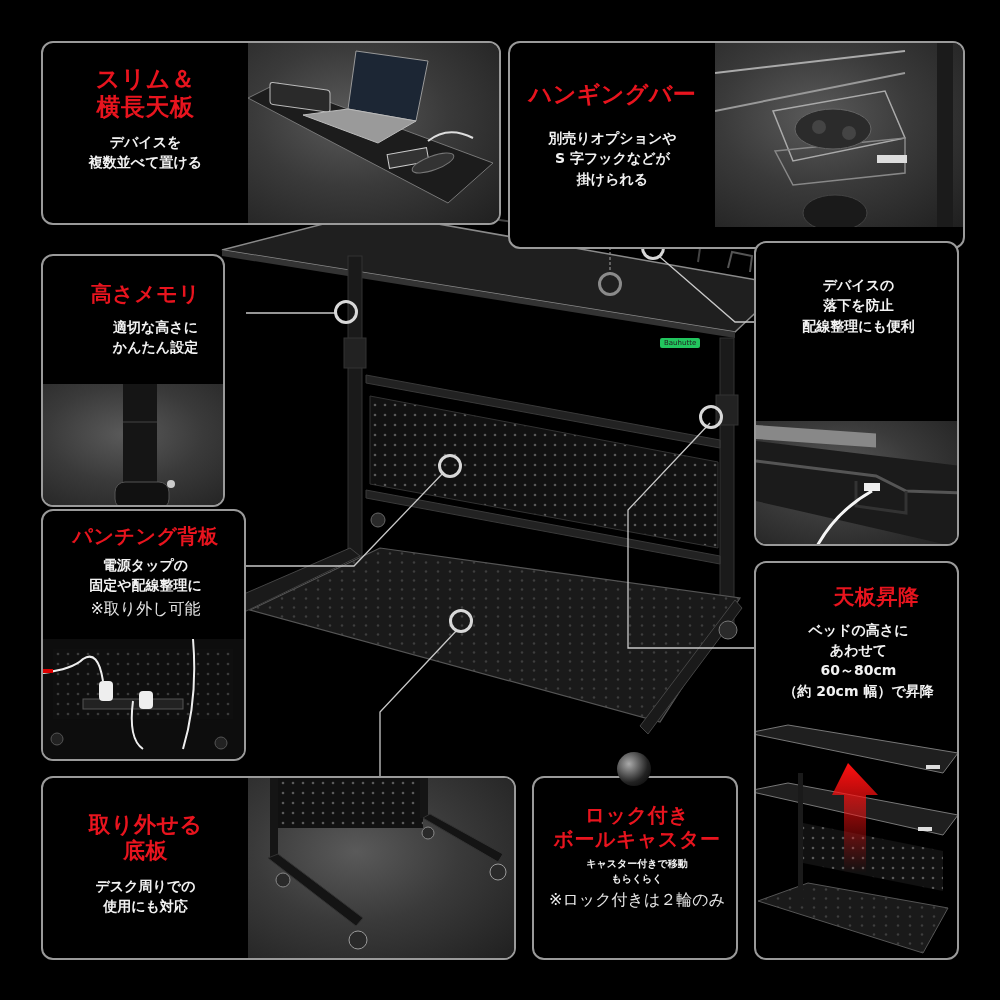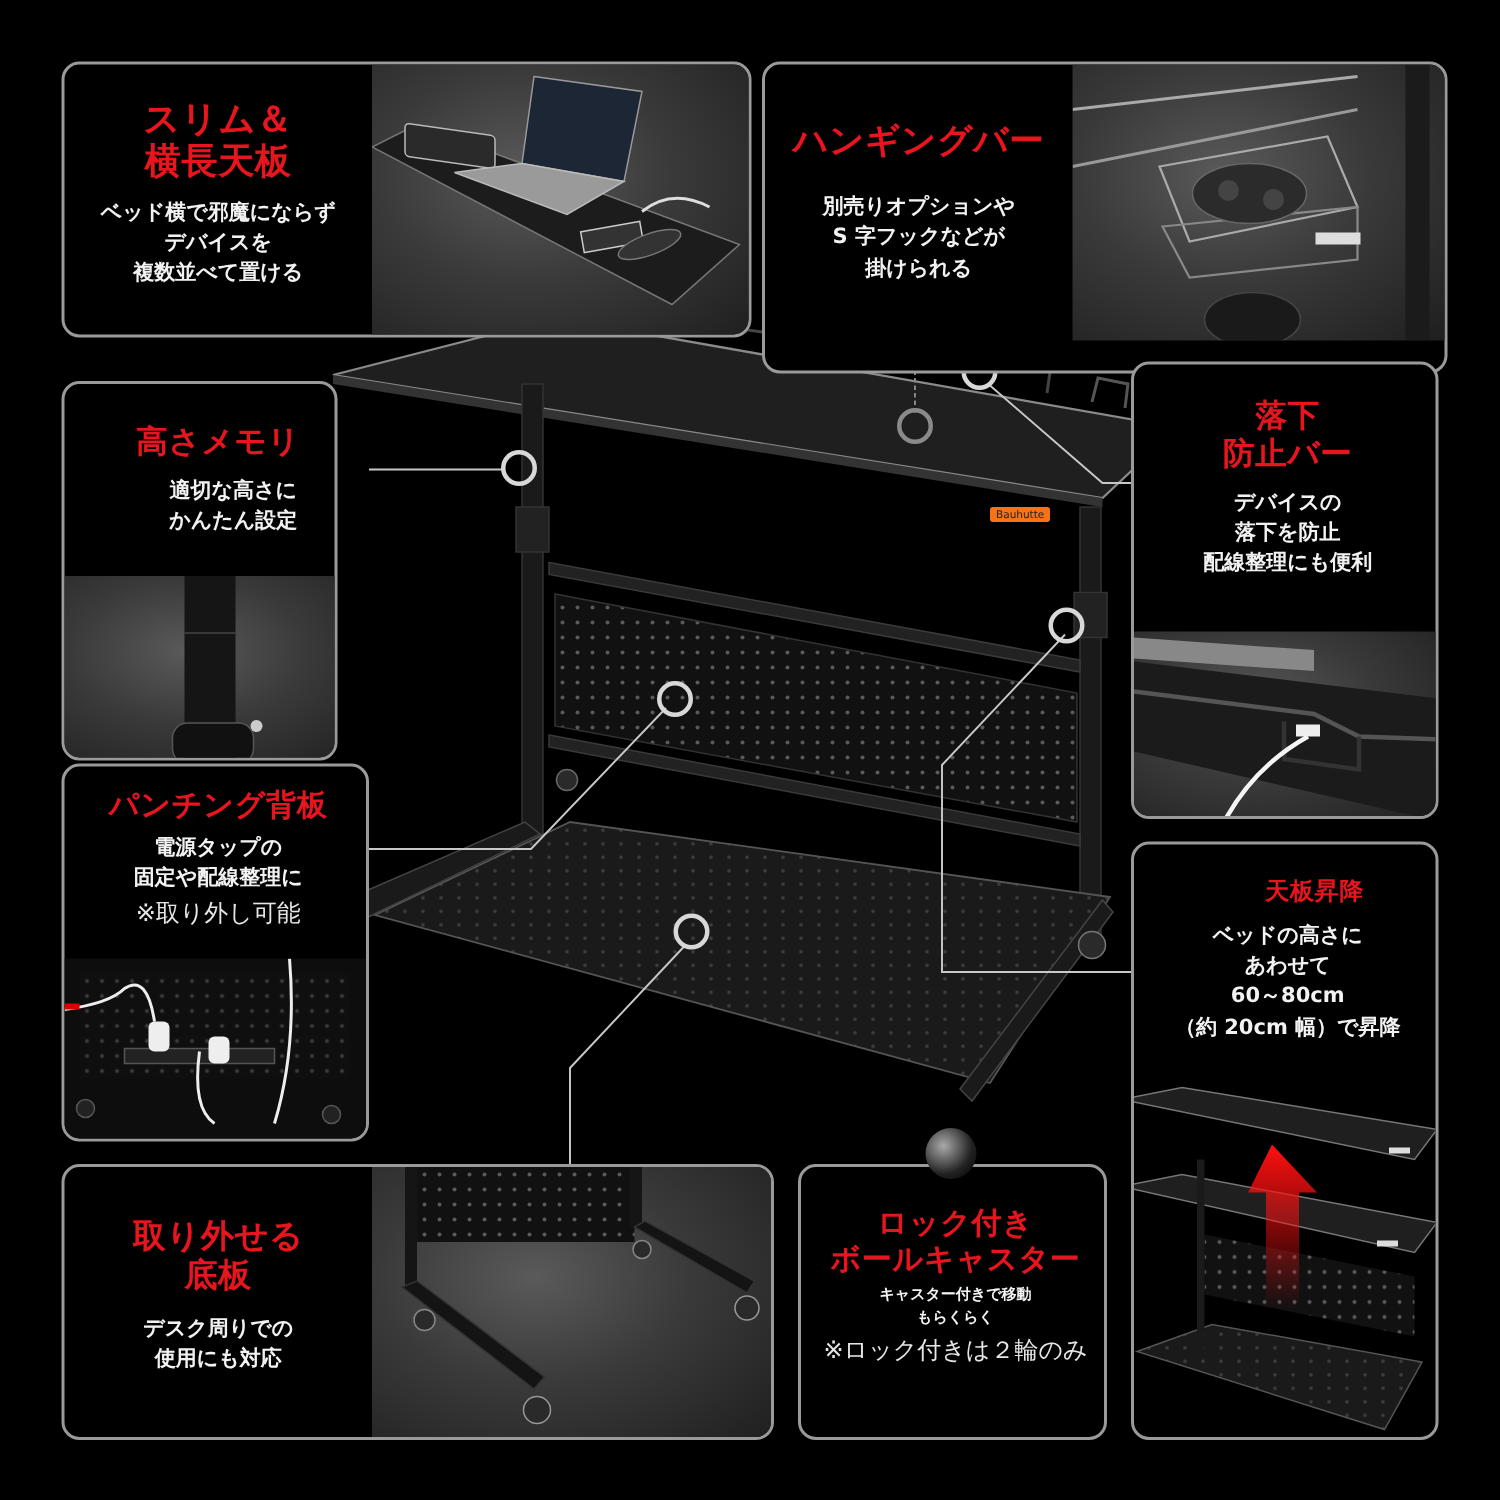--- a/index.html
+++ b/index.html
@@ -20,21 +20,21 @@
 
   .photo { position: absolute; overflow: hidden; }
   .photo.gray { background: radial-gradient(ellipse at 40% 40%, #5a5a5a 0%, #3a3a3a 45%, #1e1e1e 100%); }
 
   
   #center { position: absolute; left: 0; top: 0; width: 1000px; height: 1000px; pointer-events: none; }
   .ring { position: absolute; width: 24px; height: 24px; border: 3px solid #d8d8d8; border-radius: 50%; }
   .ring.dim { border-color: #8a8a8a; }
 
   .brand-tag {
-    position: absolute; background: #f97316; color: #222; font-size: 7px;
+    position: absolute; background: #22c55e; color: #222; font-size: 7px;
     border-radius: 2px; padding: 1px 4px; font-family: "DejaVu Sans", sans-serif;
   }
 </style>
 </head>
 <body>
 
 <svg id="center" width="1000" height="1000" viewBox="0 0 1000 1000">
   <defs>
     <pattern id="holes" width="10" height="10" patternUnits="userSpaceOnUse">
       <rect width="10" height="10" fill="#111"></rect>
@@ -97,21 +97,20 @@
 <div class="ring" style="left:449px;top:609px;"></div>
 <div class="brand-tag" style="left:660px;top:338px;">Bauhutte</div>
 
 <div class="panel" style="left:41px;top:41px;width:460px;height:184px;">
   <div class="text" style="left:0;top:22px;width:205px;">
     <div class="title" style="font-size:24px;">
       <div>スリム＆</div>
       <div>横長天板</div>
     </div>
     <div class="desc" style="font-size:14px;margin-top:10px;">
-      <div>ベッド横で邪魔にならず</div>
       <div>デバイスを</div>
       <div>複数並べて置ける</div>
     </div>
   </div>
   <div class="photo gray" style="left:205px;top:0;width:255px;height:184px;">
     <svg width="255" height="184" viewBox="0 0 255 184">
       <polygon points="0,55 30,40 245,120 200,160" fill="#1c1c1c" stroke="#777"></polygon>
       <rect x="22" y="36" width="60" height="22" rx="3" fill="#2a2a2a" stroke="#bbb" transform="skewY(8)"></rect>
       <polygon points="108,8 180,18 168,78 100,66" fill="#1c2634" stroke="#999"></polygon>
       <polygon points="55,72 100,66 168,78 130,100" fill="#9a9a9a" stroke="#bbb"></polygon>
@@ -164,24 +163,20 @@
       <rect x="80" y="0" width="34" height="125" fill="#151515"></rect>
       <line x1="80" y1="38" x2="114" y2="38" stroke="#444"></line>
       <rect x="72" y="98" width="54" height="27" rx="10" fill="#111" stroke="#555"></rect>
       <circle cx="128" cy="100" r="4" fill="#ccc"></circle>
     </svg>
   </div>
 </div>
 
 <div class="panel" style="left:754px;top:241px;width:205px;height:305px;">
   <div class="text" style="left:0;top:22px;width:205px;">
-    <div class="title" style="font-size:21px;">
-      <div>落下</div>
-      <div>防止バー</div>
-    </div>
     <div class="desc" style="font-size:14px;margin-top:10px;">
       <div>デバイスの</div>
       <div>落下を防止</div>
       <div>配線整理にも便利</div>
     </div>
   </div>
   <div class="photo gray" style="left:0;top:178px;width:205px;height:127px;">
     <svg width="205" height="127" viewBox="0 0 205 127">
       <polygon points="0,20 205,45 205,127 0,80" fill="#1b1b1b"></polygon>
       <rect x="0" y="4" width="120" height="14" fill="#888" transform="skewY(4)"></rect>
@@ -215,21 +210,21 @@
       <path d="M150,0 Q155,60 140,110" stroke="#eee" stroke-width="2" fill="none"></path>
       <rect x="0" y="30" width="10" height="4" fill="#d00"></rect>
       <circle cx="14" cy="100" r="6" fill="#222" stroke="#555"></circle>
       <circle cx="178" cy="104" r="6" fill="#222" stroke="#555"></circle>
     </svg>
   </div>
 </div>
 
 <div class="panel" style="left:754px;top:561px;width:205px;height:399px;">
   <div class="text" style="left:0;top:22px;width:205px;">
-    <div class="title" style="font-size:16px;margin-left:36px;">
+    <div class="title" style="font-size:21px;margin-left:36px;">
       <div>天板昇降</div>
     </div>
     <div class="desc" style="font-size:14px;margin-top:10px;">
       <div>ベッドの高さに</div>
       <div>あわせて</div>
       <div>60～80cm</div>
       <div>（約 20cm 幅）で昇降</div>
     </div>
   </div>
   <div class="photo" style="left:-8px;top:160px;width:215px;height:239px;">

